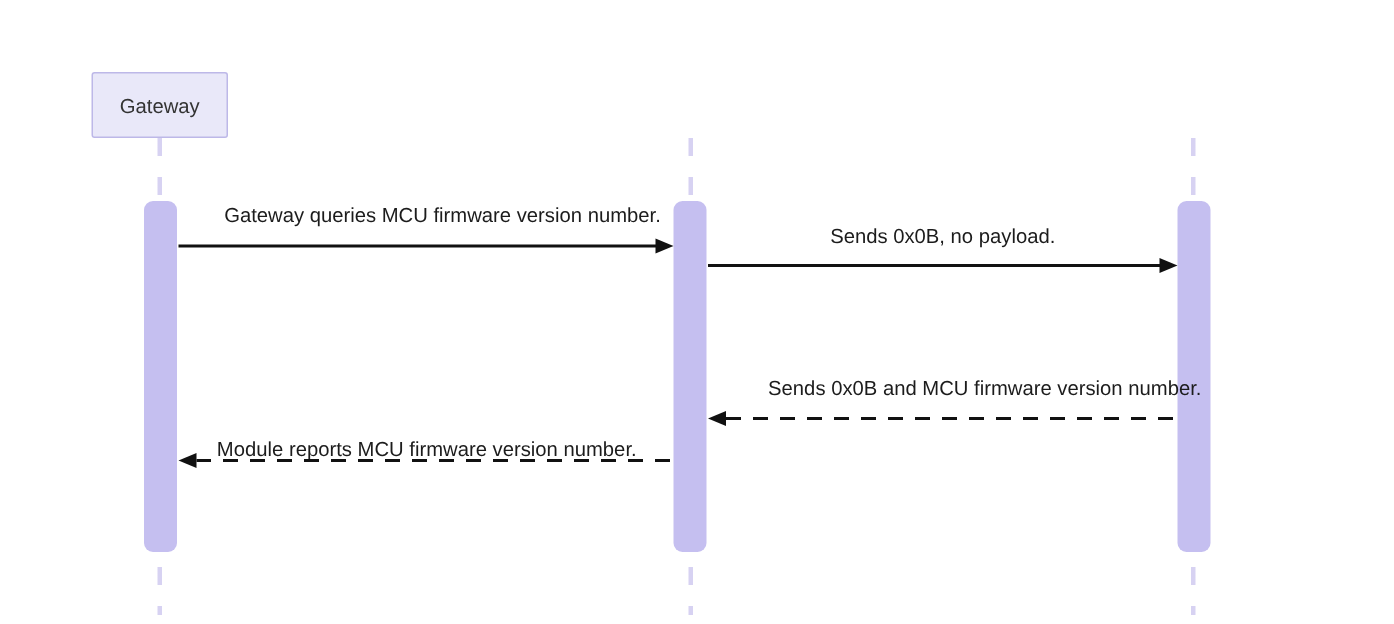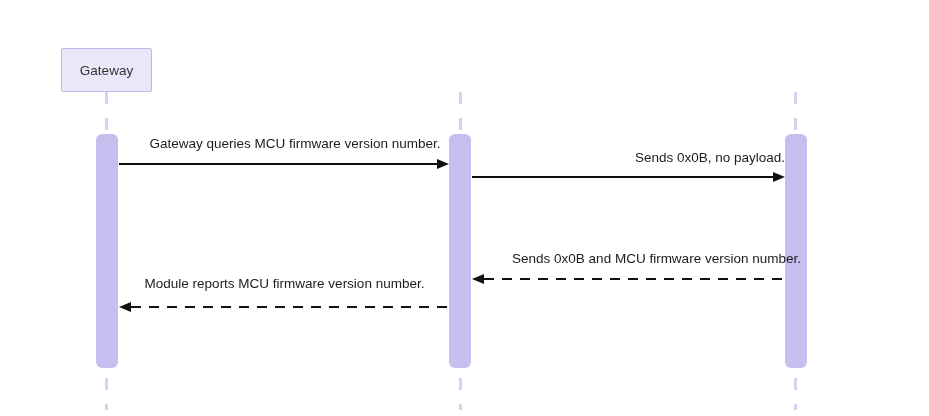--- a/index.html
+++ b/index.html
@@ -53,23 +53,23 @@
 
   
   .msg-label {
     position: absolute;
     text-align: center;
     font-size: 13.5px;
     color: #1c1c1c;
     white-space: nowrap;
   }
   .msg-label.m1 { left: 119px; width: 330px; top: 136px; margin-left: 11px; }
-  .msg-label.m2 { left: 472px; width: 313px; top: 150px; text-align: right; }
+  .msg-label.m2 { left: 472px; width: 313px; top: 150px; }
   .msg-label.m3 { left: 472px; width: 369px; top: 251px; }
-  .msg-label.m4 { left: 119px; width: 331px; top: 276px; }
+  .msg-label.m4 { left: 119px; width: 331px; top: 292px; }
 
   
   .msg-line { position: absolute; height: 2px; background: #111111; }
   .msg-line.dashed {
     background: repeating-linear-gradient(90deg,
       #111111 0px, #111111 10px,
       transparent 10px, transparent 18px);
   }
   .msg-line.l1 { left: 119px; top: 163px; width: 319px; }
   .msg-line.l2 { left: 472px; top: 176px; width: 302px; }

